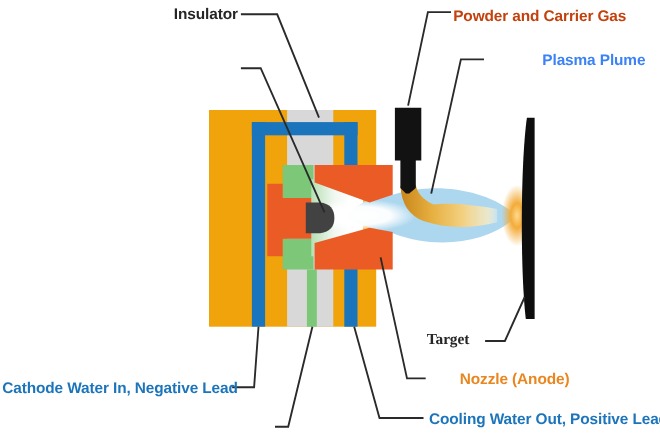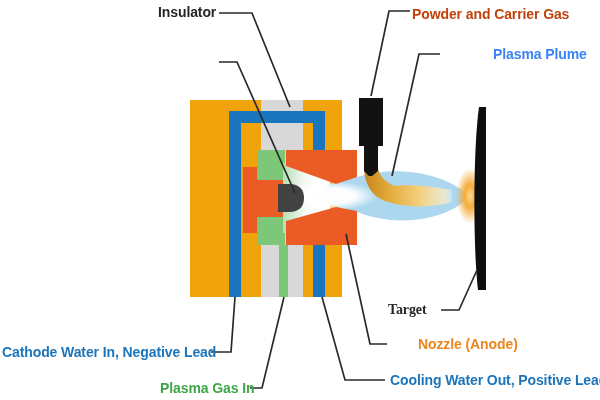--- a/index.html
+++ b/index.html
@@ -101,21 +101,20 @@
 
   <div class="lbl" style="left: 158px; top: 4px; color: rgb(38, 38, 38);">Insulator</div>
 
 
   <div class="lbl" style="left: 412px; top: 6px; color: #c2410c;">Powder and Carrier Gas</div>
 
   <div class="lbl" style="left: 469px; top: 46px; color: #3b82f6; margin-left: 24px;">Plasma Plume</div>
 
   <div class="lbl" style="left: 2px; top: 344px; color: rgb(28, 117, 187);">Cathode Water In, Negative Lead</div>
 
-  <div class="lbl" style="left: 160px; top: 380px; color: rgb(63, 166, 72);">Plasma Gas In</div>
 
   <div class="lbl" style="left: 388px; top: 302px; color: rgb(38, 38, 38); font-family: Liberation Serif, serif;">Target</div>
 
   <div class="lbl" style="left: 390px; top: 336px; color: rgb(233, 134, 31); padding-left: 28px;">Nozzle (Anode)</div>
 
   <div class="lbl" style="left: 390px; top: 372px; color: rgb(28, 117, 187);">Cooling Water Out, Positive Lead</div>
 
 </div>
 
 </body></html>

